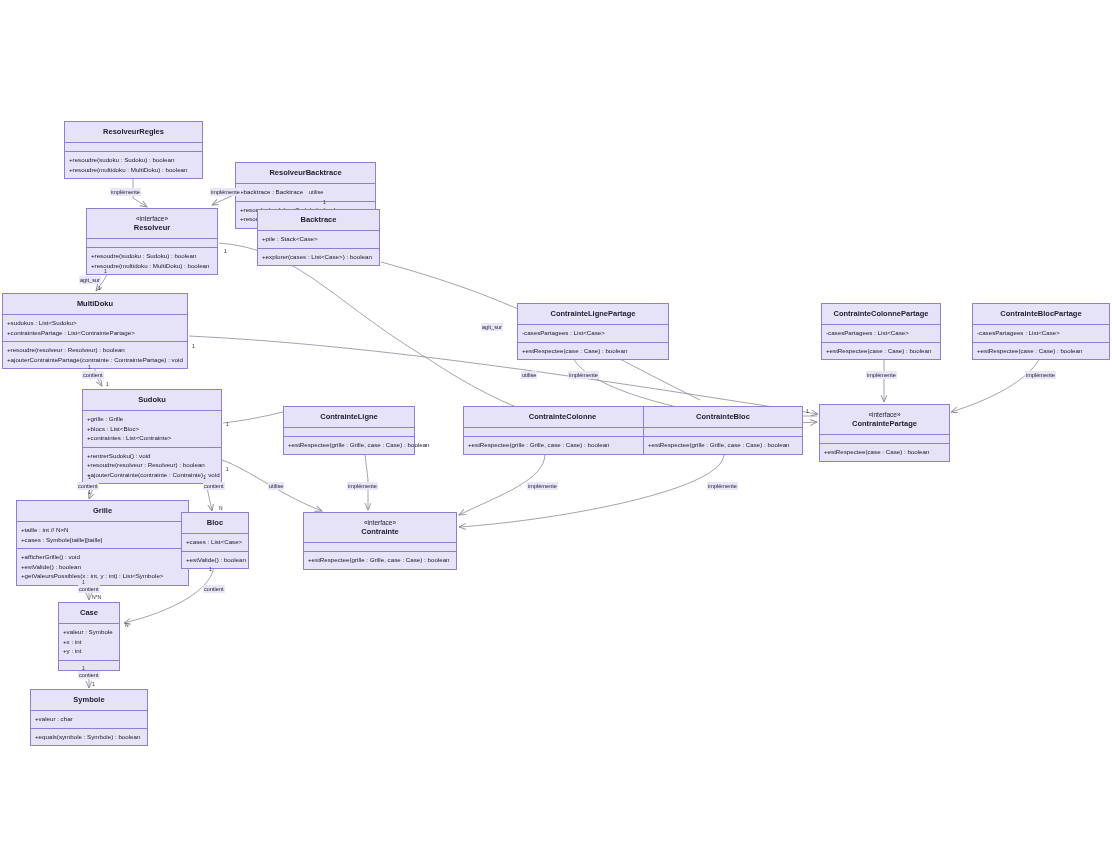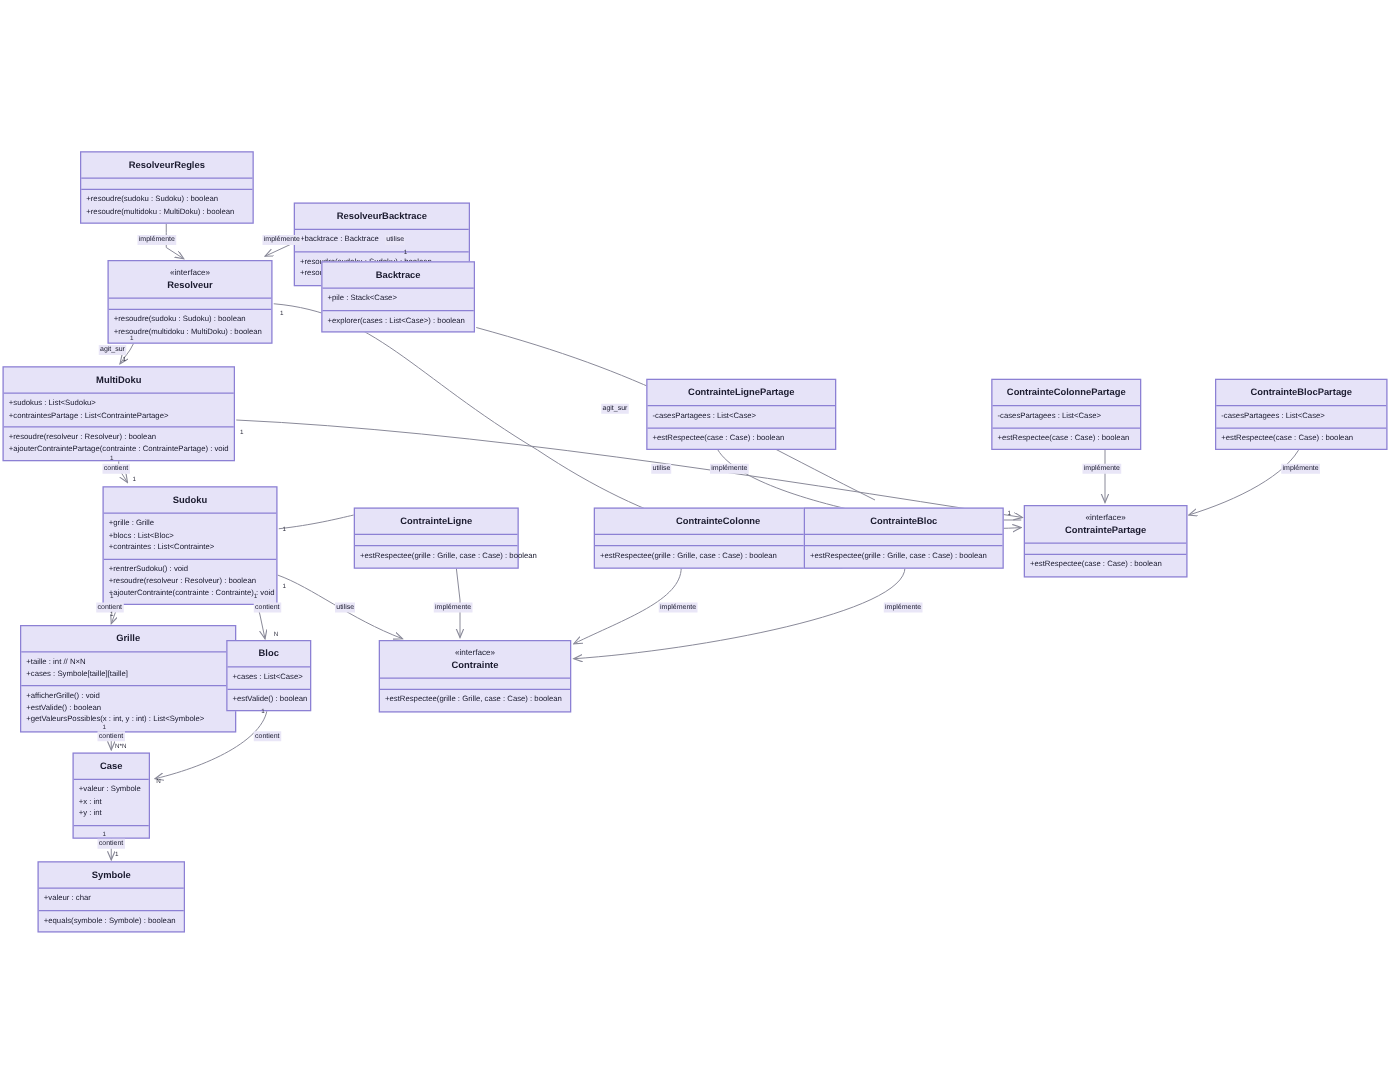--- a/index.html
+++ b/index.html
@@ -296,21 +296,21 @@
   <div class="umlclass" style="left:283px; top:406px; width:132px;">
     <div class="compartment c-name">
       <span>ContrainteLigne</span>
     </div>
     <div class="compartment c-attrs c-empty"></div>
     <div class="compartment c-ops">
       <span class="member">+estRespectee(grille : Grille, case : Case) : boolean</span>
     </div>
   </div>
 
-  <div class="umlclass" style="left:475px; top:406px; width:199px;">
+  <div class="umlclass" style="left:463px; top:406px; width:199px;">
     <div class="compartment c-name">
       <span>ContrainteColonne</span>
     </div>
     <div class="compartment c-attrs c-empty"></div>
     <div class="compartment c-ops">
       <span class="member">+estRespectee(grille : Grille, case : Case) : boolean</span>
     </div>
   </div>
 
   <div class="umlclass" style="left:643px; top:406px; width:160px;">
@@ -339,21 +339,21 @@
       <span>ContrainteLignePartage</span>
     </div>
     <div class="compartment c-attrs">
       <span class="member">-casesPartagees : List&lt;Case&gt;</span>
     </div>
     <div class="compartment c-ops">
       <span class="member">+estRespectee(case : Case) : boolean</span>
     </div>
   </div>
 
-  <div class="umlclass" style="left:793px; top:303px; width:120px;">
+  <div class="umlclass" style="left:821px; top:303px; width:120px;">
     <div class="compartment c-name">
       <span>ContrainteColonnePartage</span>
     </div>
     <div class="compartment c-attrs">
       <span class="member">-casesPartagees : List&lt;Case&gt;</span>
     </div>
     <div class="compartment c-ops">
       <span class="member">+estRespectee(case : Case) : boolean</span>
     </div>
   </div>

